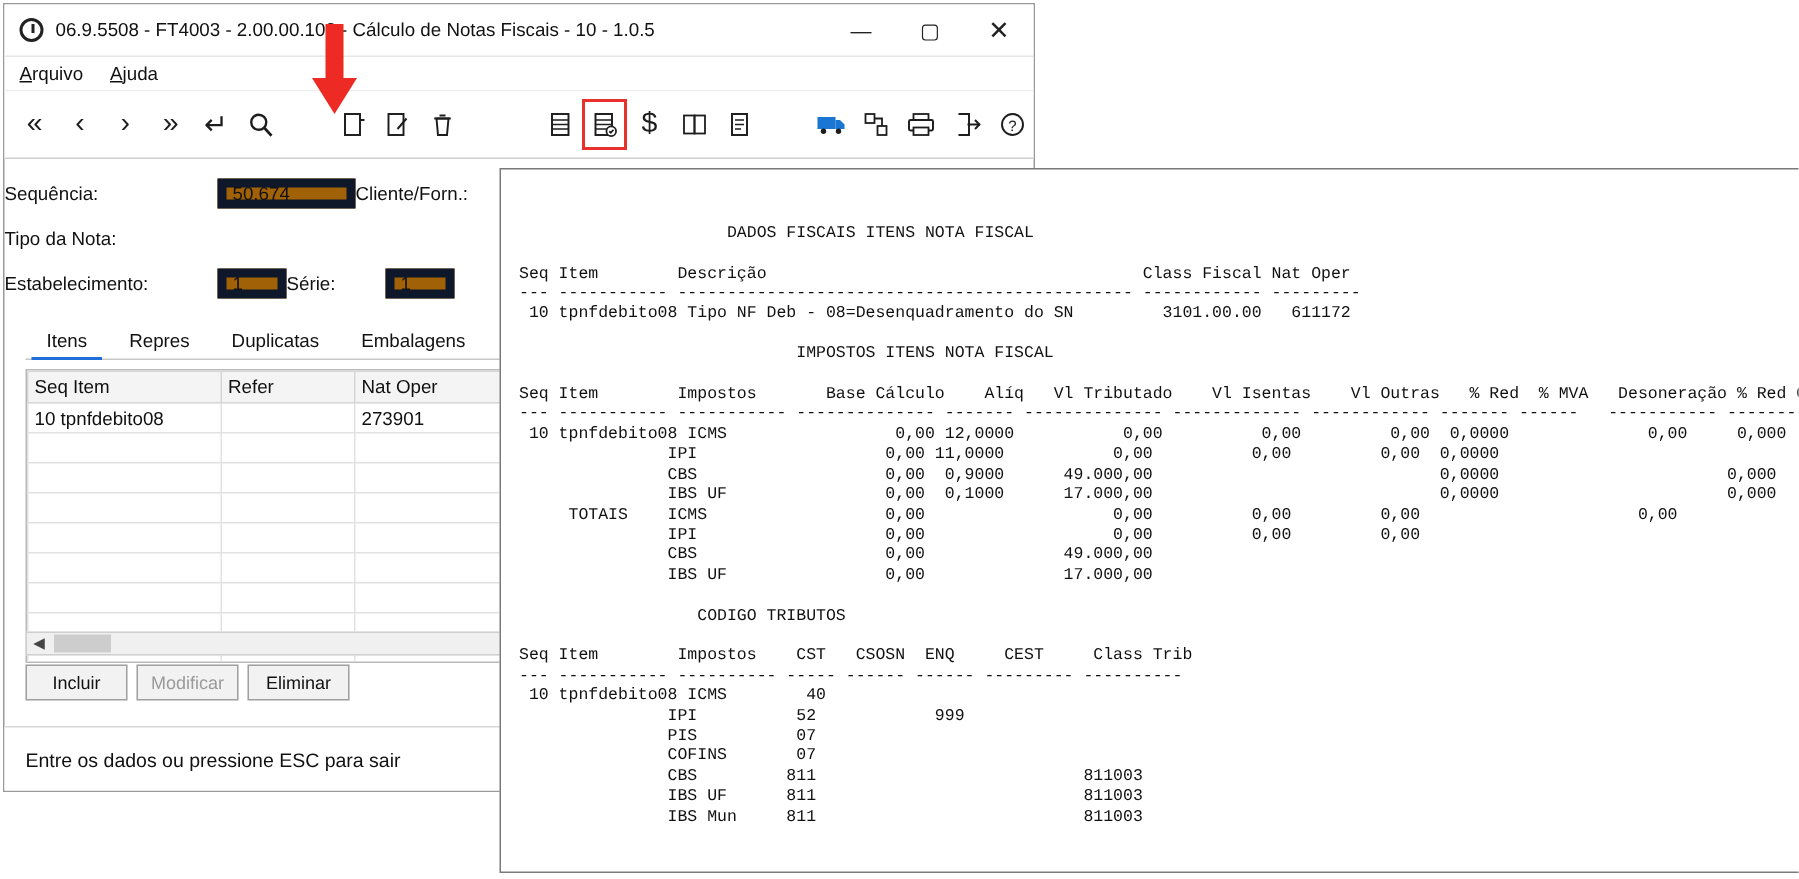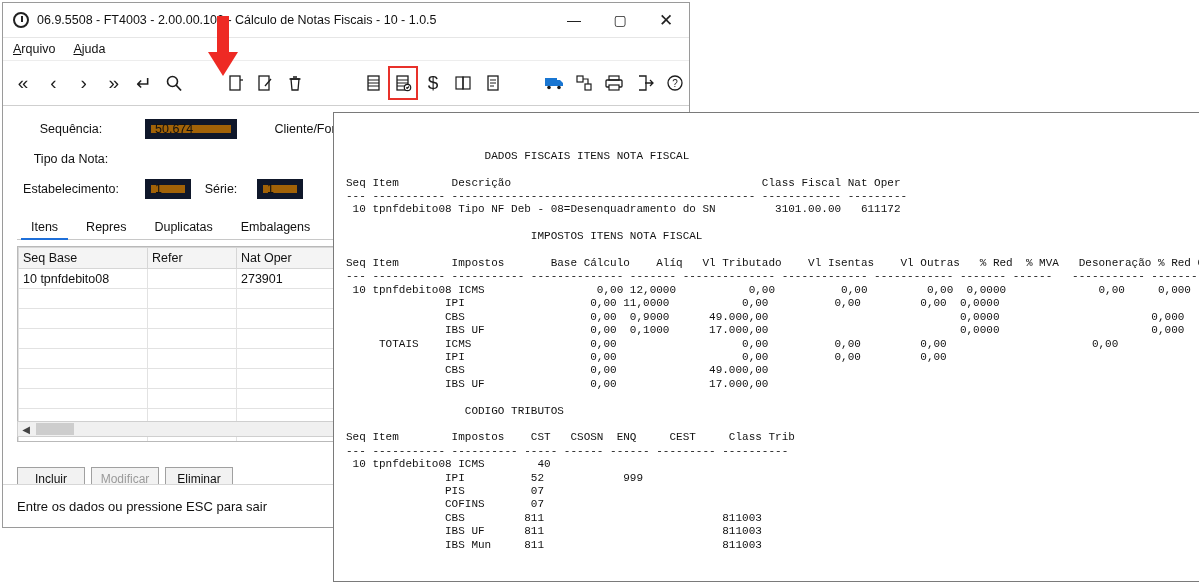--- a/index.html
+++ b/index.html
@@ -46,21 +46,21 @@
     width:30px;height:32px;display:flex;align-items:center;justify-content:center;
     font-size:19px;color:#1d1d1d;
   }
   .tb svg{display:block;}
   .tb-gap{width:16px;}
   .tb-gap-lg{width:30px;}
   .tb.highlight{outline:2px solid #e8312a;outline-offset:-1px;}
   
   #form-area{padding:10px 0 0 0;font-size:12.5px;color:#111;position:relative;}
   .frow{display:flex;align-items:center;height:26px;margin-bottom:4px;}
-  .flabel{text-align:center;width:136px;padding-right:6px;font-size:12.5px;color:#111;}
+  .flabel{text-align:left;width:136px;padding-right:6px;font-size:12.5px;color:#111;}
   .finput{
     height:20px;border:6px solid #0f172a;background:#a16207;font-size:12.5px;color:#111;
     padding:0 4px;box-sizing:border-box;display:flex;align-items:center;
   }
   #tabs{
     display:flex;align-items:flex-end;height:26px;margin:12px 0 0 14px;
     border-bottom:1px solid #c8c8c8;width:660px;box-sizing:border-box;
   }
   .tab{
     padding:3px 14px 5px 14px;font-size:12.5px;color:#111;position:relative;
@@ -85,21 +85,21 @@
   .col-seq{width:120px;}
   .col-refer{width:80px;margin-top:36px;}
   .col-nat{width:90px;}
   .col-rest{width:auto;}
   #hscroll{
     position:absolute;left:14px;right:14px;top:418px;height:16px;border:1px solid #cfcfcf;
     background:#f0f0f0;box-sizing:border-box;display:flex;align-items:center;
   }
   #hscroll .arrow{width:16px;text-align:center;font-size:10px;color:#444;}
   #hscroll .thumb{height:12px;width:38px;background:#cdcdcd;margin-left:2px;}
-  #btnrow{position:absolute;left:14px;top:464px;display:flex;gap:6px;align-items:center;}
+  #btnrow{position:absolute;left:14px;top:440px;display:flex;gap:6px;align-items:center;}
   .btn{
     min-width:66px;height:22px;border:1px solid #a0a0a0;background:#f2f2f2;
     font-size:12px;color:#111;display:flex;align-items:center;justify-content:center;
   }
   .btn.disabled{color:#9a9a9a;}
   #statusbar{
     position:absolute;left:0;right:0;bottom:0;height:42px;border-top:1px solid #d7d7d7;
     display:flex;align-items:center;padding-left:14px;font-size:13px;color:#111;background:#fff;
   }
   
@@ -253,21 +253,21 @@
     <div class="tab active">Itens</div>
     <div class="tab">Repres</div>
     <div class="tab">Duplicatas</div>
     <div class="tab">Embalagens</div>
   </div>
 
   <div id="grid-wrap">
     <table class="grid">
       <thead>
         <tr>
-          <th class="col-seq">Seq Base</th>
+          <th class="col-seq">Seq Item</th>
           <th class="col-refer">Refer</th>
           <th class="col-nat">Nat Oper</th>
           <th class="col-rest"></th>
         </tr>
       </thead>
       <tbody>
         <tr>
           <td>10 tpnfdebito08</td>
           <td></td>
           <td>273901</td>

